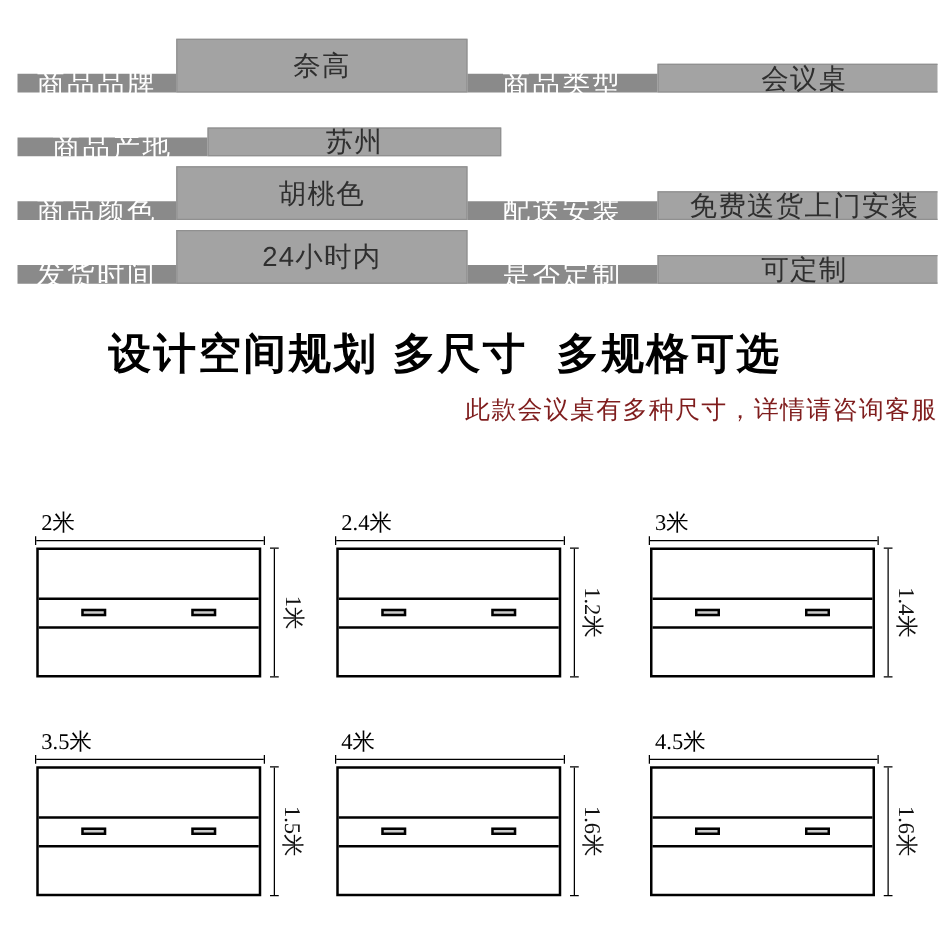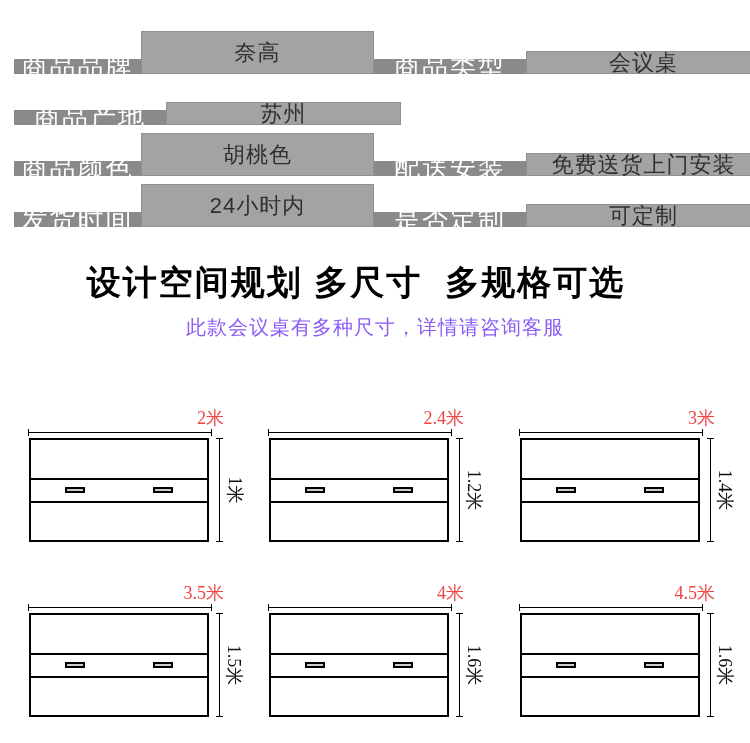--- a/index.html
+++ b/index.html
@@ -4,42 +4,42 @@
 <style>
   html,body{margin:0;padding:0;background:#fff;}
   body{width:750px;height:743px;position:relative;overflow:hidden;
        font-family:"Liberation Sans","DejaVu Sans",sans-serif;}
 
   
   .spec-table{position:absolute;left:14px;top:31px;width:723px;}
   .spec-row{display:flex;height:43px;margin-bottom:8px;}
   .spec-row .lab{width:127px;background:#8a8a8a;color:#fff;
       display:flex;align-items:center;justify-content:center;
-      font-size:26px;letter-spacing:2px;flex:none;margin-top:28px;}
+      font-size:22px;letter-spacing:2px;flex:none;margin-top:28px;}
   .spec-row .lab.l2{width:152px;font-family:Liberation Mono, monospace;}
   .spec-row .val{background:#a3a3a3;border:1px solid #909090;color:#2f2f2f;
       display:flex;align-items:center;justify-content:center;
       font-size:22px;letter-spacing:1px;flex:none;box-sizing:border-box;}
   .spec-row .val.v1{width:233px;}
   .spec-row .val.v2{width:235px;margin-top:20px;}
 
   
   .headline{position:absolute;left:0;top:260px;width:712px;text-align:center;
       font-size:34px;font-weight:bold;color:#000;white-space:pre;letter-spacing:2px;}
-  .subline{position:absolute;left:0;top:314px;width:750px;text-align:center;
-      font-size:20px;color:#8b5cf6;letter-spacing:1px;
+  .subline{position:absolute;left:0;top:314px;width:750px;text-align:right;
+      font-size:20px;color:#7f1d1d;letter-spacing:1px;
       font-family:"Liberation Serif","DejaVu Serif",serif;}
 
   
   .diagram{position:absolute;width:220px;height:140px;}
   .d1{left:29px;top:408px}.d2{left:269px;top:408px}.d3{left:520px;top:408px}
   .d4{left:29px;top:583px}.d5{left:269px;top:583px}.d6{left:520px;top:583px}
 
-  .wlabel{position:absolute;left:15px;top:0;width:180px;height:20px;line-height:20px;
-      text-align:right;font-size:18px;color:#ef4444;
+  .wlabel{position:absolute;left:4px;top:0;width:180px;height:20px;line-height:20px;
+      text-align:left;font-size:18px;color:#000000;
       font-family:"Liberation Serif","DejaVu Serif",serif;}
   .dimh{position:absolute;left:-1px;top:21px;width:182px;height:7px;
       border-left:1px solid #000;border-right:1px solid #000;}
   .dimh::after{content:"";position:absolute;left:0;right:0;top:3px;border-top:1px solid #000;}
 
   .table-rect{position:absolute;left:0;top:30px;width:180px;height:104px;
       border:2px solid #000;background:#fff;box-sizing:border-box;}
   .table-rect .line{position:absolute;left:0;right:0;height:2px;background:#000;}
   .table-rect .l1{top:38px}.table-rect .l2{top:61px}
   .handle{position:absolute;top:47px;width:20px;height:6px;border:2px solid #000;

